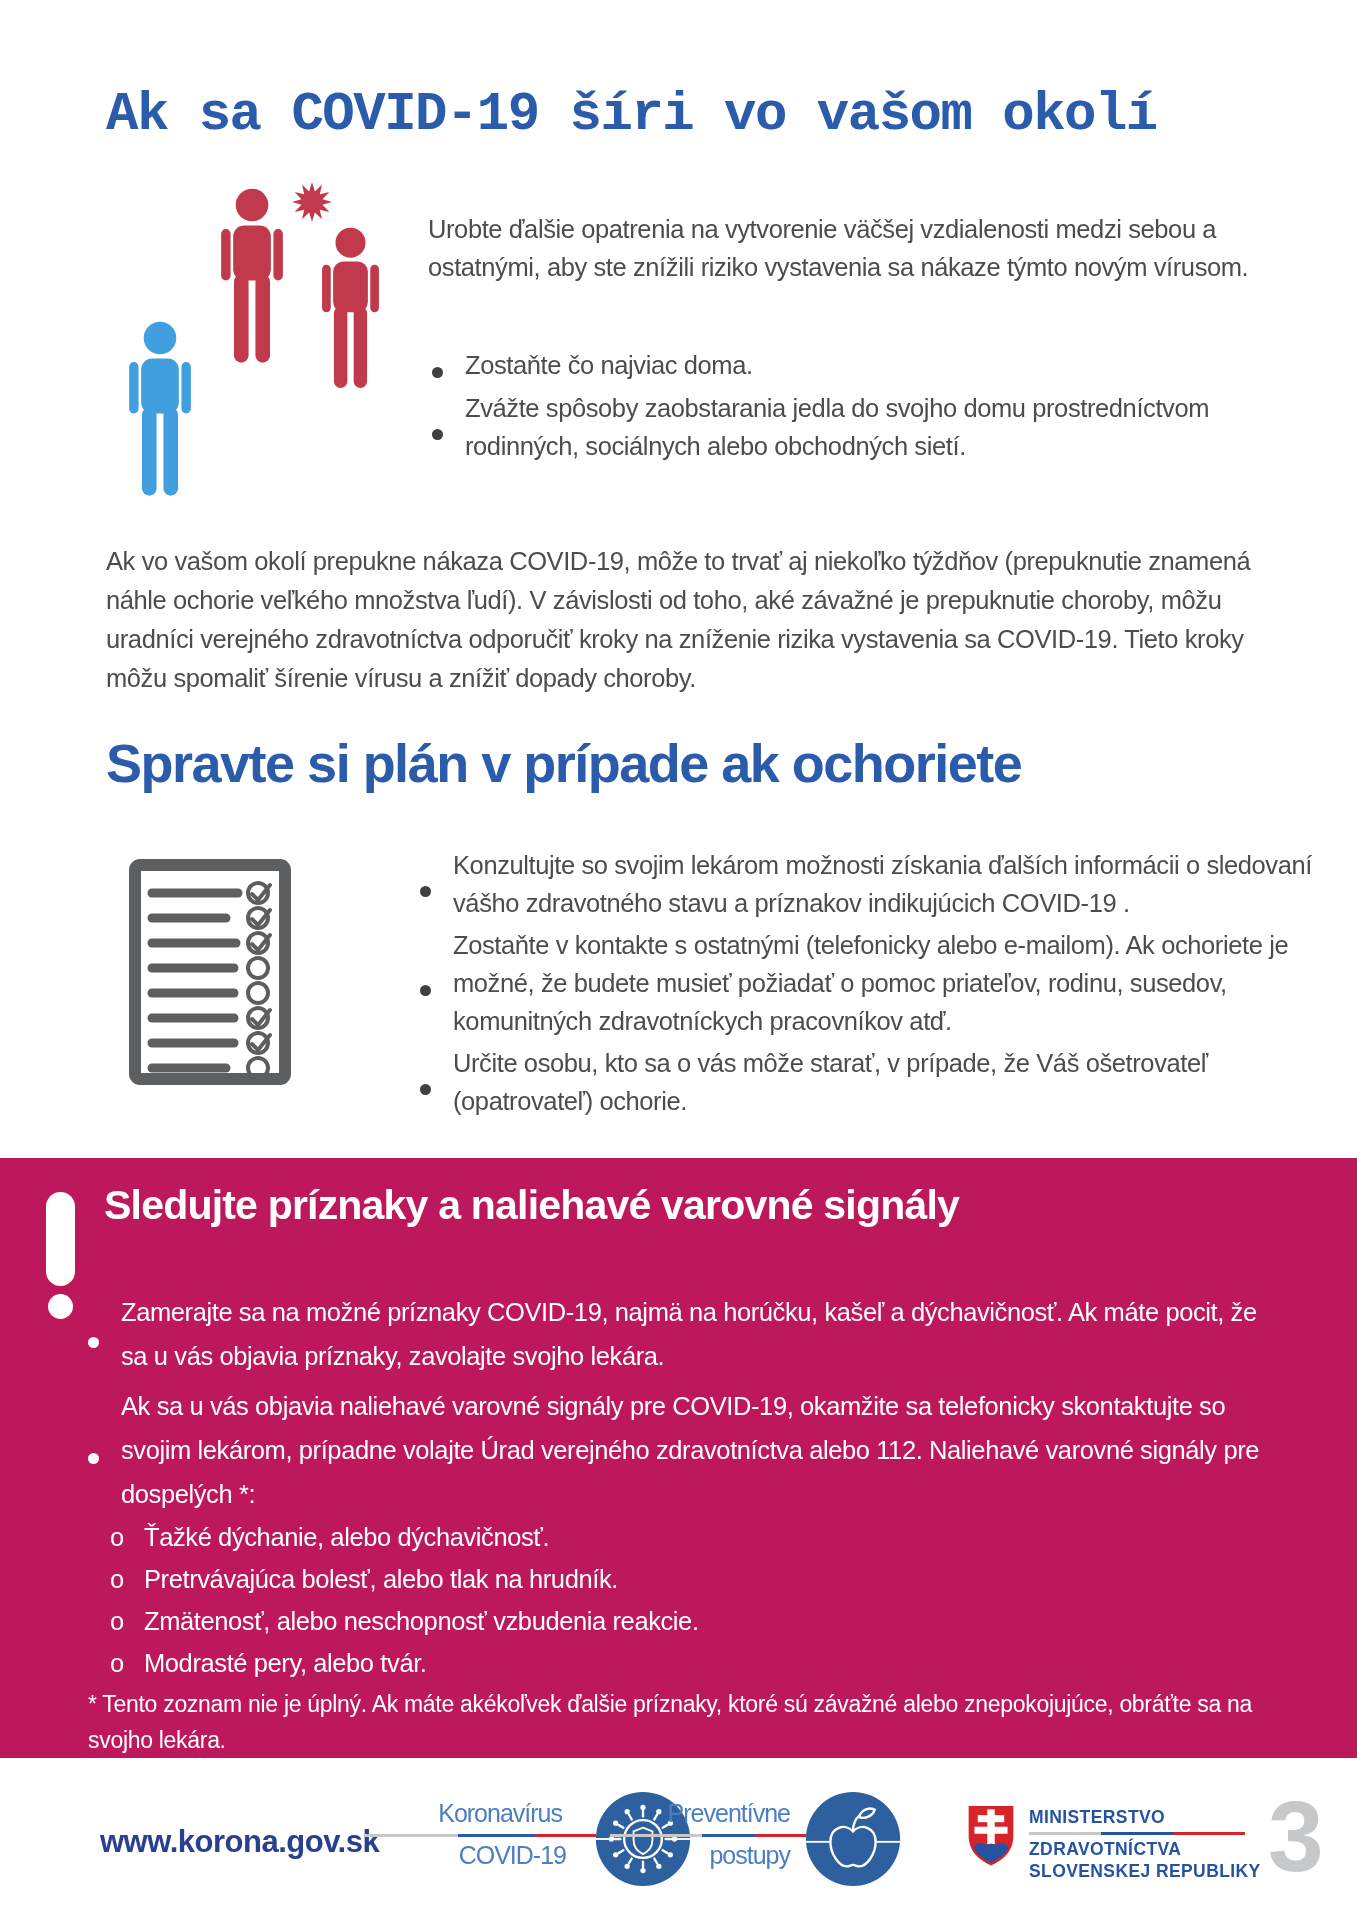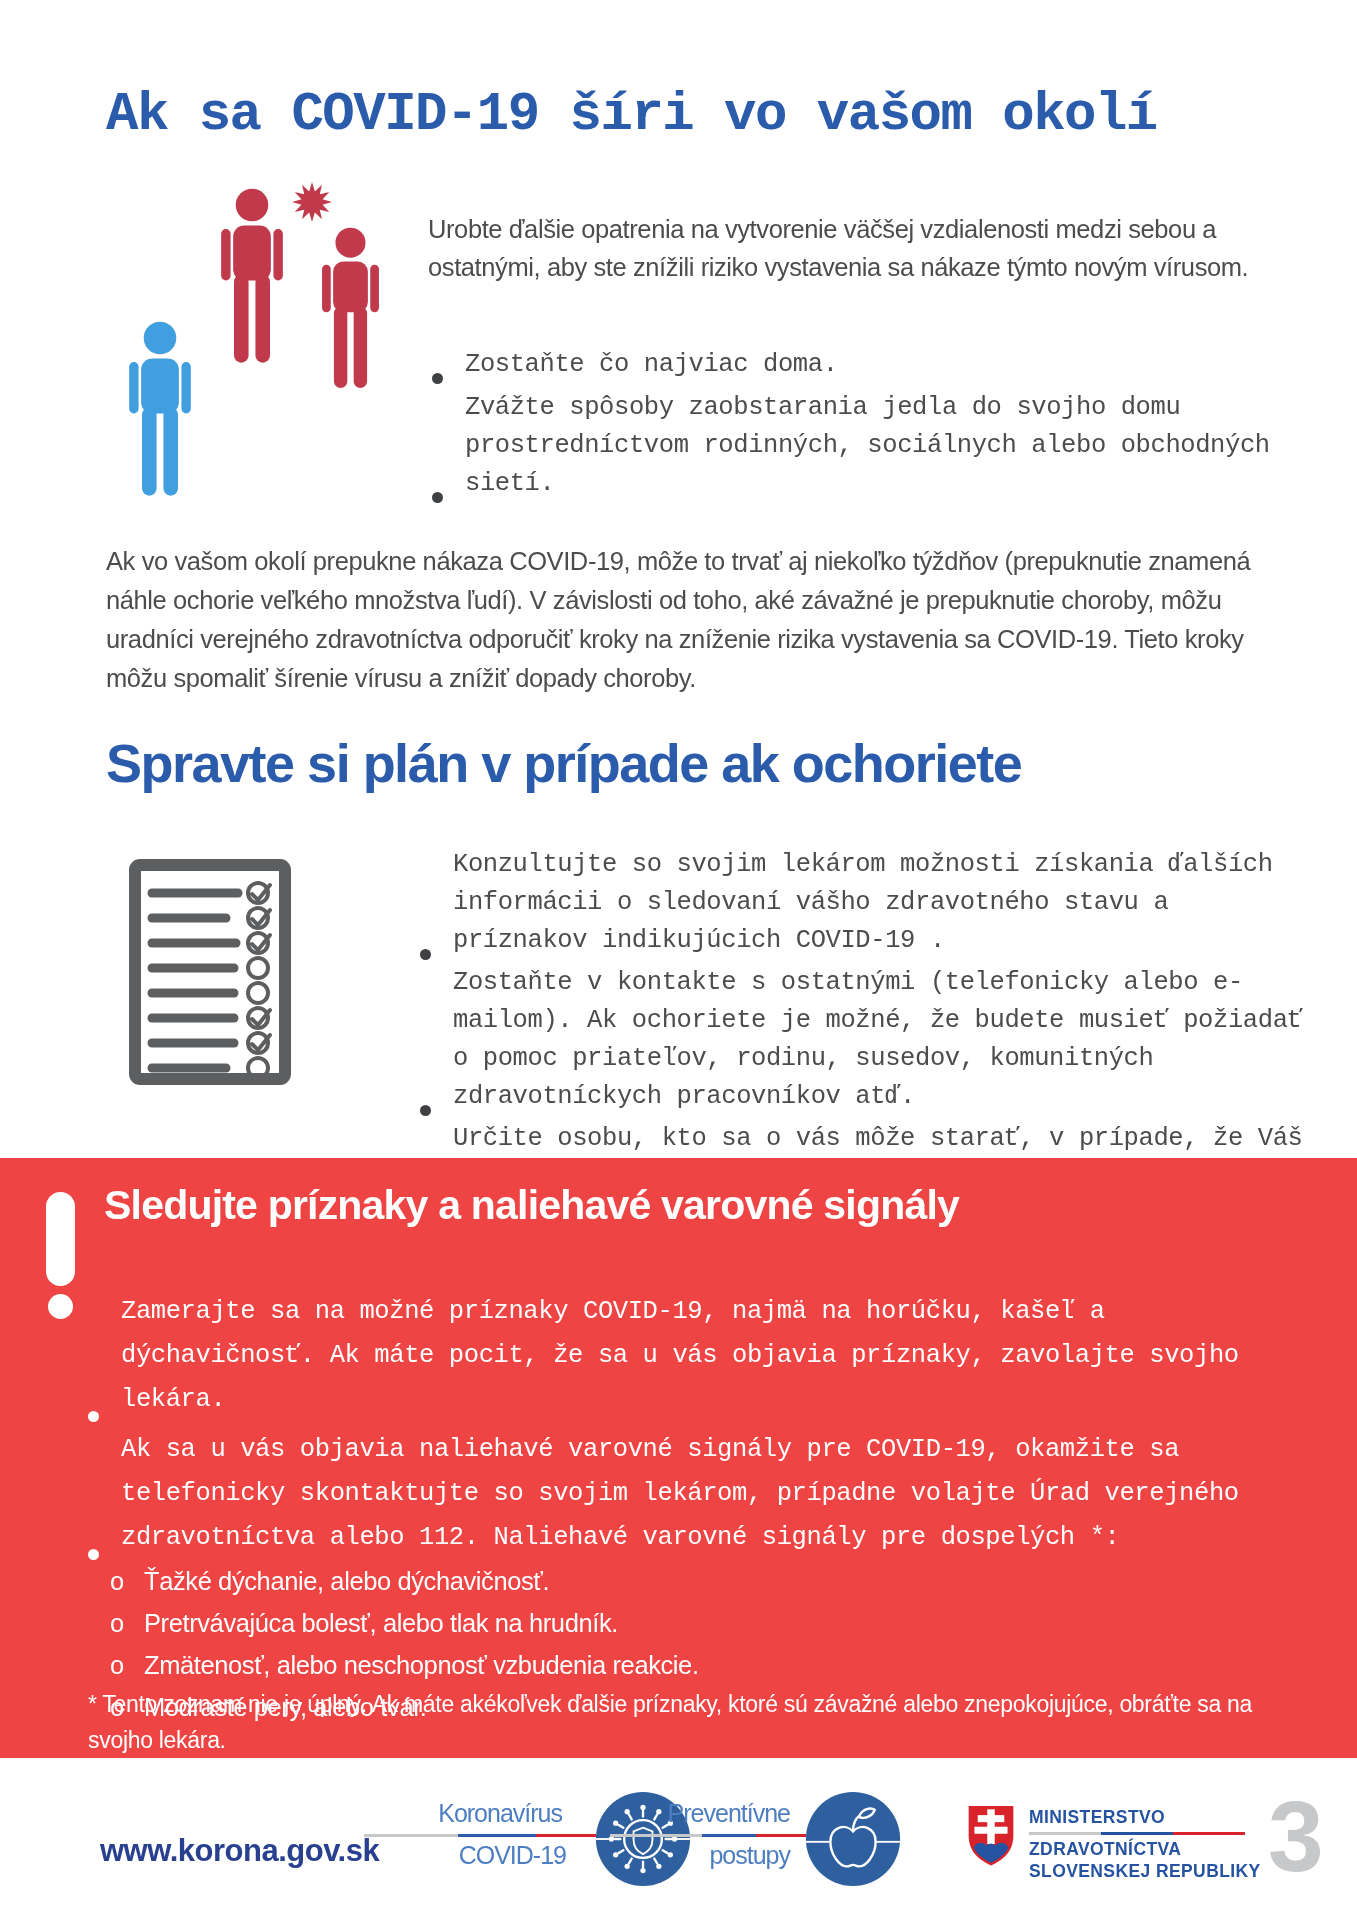--- a/index.html
+++ b/index.html
@@ -7,43 +7,43 @@
   .page {
     position:relative; width:1357px; height:1920px; background:#ffffff;
     font-family:"Liberation Sans", sans-serif; color:#4b4c4e; overflow:hidden;
   }
   .h-blue {
     position:absolute; color:#2b5bab; font-weight:700; font-size:54px;
     letter-spacing:-1.5px; white-space:nowrap;
   }
   .bodytext { font-size:25.5px; line-height:38px; letter-spacing:-0.4px; color:#4b4c4e; }
   .abs { position:absolute; }
-  .bullet-row { display:flex; align-items:flex-end;font-family:Liberation Mono, monospace; }
+  .bullet-row { display:flex; align-items:center; }
   .dot {
     flex-shrink:0; width:11px; height:11px; border-radius:50%;
     background:#3f4043; margin:14px 22px 0 0;
   }
   .alert {
     position:absolute; left:0; top:1158px; width:1357px; height:600px;
-    background:#ef4444; color:#ffffff;
+    background:#be185d; color:#ffffff;
   }
   .alert .h3 {
     position:absolute; left:104px; top:24px; font-size:41px; font-weight:700;
     letter-spacing:-0.8px; white-space:nowrap; color:#ffffff;
   }
   .excl-bar { position:absolute; left:46px; top:34px; width:29px; height:94px; border-radius:15px; background:#ffffff; }
   .excl-dot { position:absolute; left:48px; top:136px; width:25px; height:25px; border-radius:50%; background:#ffffff; }
   .alert-body { position:absolute; left:88px; top:132px; width:1195px; }
   .alert-text { font-size:25.5px; line-height:44px; letter-spacing:-0.4px; color:#ffffff; }
   .alert .dot { background:#ffffff; margin-top:16px; }
   .sub-list { margin-left:22px; }
   .sub-row { display:flex; align-items:flex-start; font-size:25.5px; line-height:42px; letter-spacing:-0.4px; }
   .sub-marker { width:34px; flex-shrink:0; }
   .footnote { position:absolute; left:88px; top:528px; width:1195px; font-size:23px; line-height:36px; letter-spacing:-0.3px; color:#ffffff; }
-  .website { position:absolute; left:100px; top:1824px; font-size:31px; font-weight:700; letter-spacing:-0.5px; color:#28408f; white-space:nowrap;margin-top:9px; }
+  .website { position:absolute; left:100px; top:1824px; font-size:31px; font-weight:700; letter-spacing:-0.5px; color:#28408f; white-space:nowrap; }
   .logo-text { color:#4d7ec1; font-size:25px; letter-spacing:-1px; text-align:right; line-height:34px; white-space:nowrap; }
   .tri-line { position:absolute; height:3px; display:flex; }
   .tri-line span { display:block; height:3px; }
   .ministry-text { color:#2553a2; font-weight:700; font-size:17.5px; letter-spacing:0.4px; line-height:22px; white-space:nowrap; }
   .page-num { position:absolute; left:1268px; top:1786px; font-size:100px; line-height:1; font-weight:700; color:#c7c8ca; }
   svg { display:block; }
 </style>
 </head>
 <body>
 

